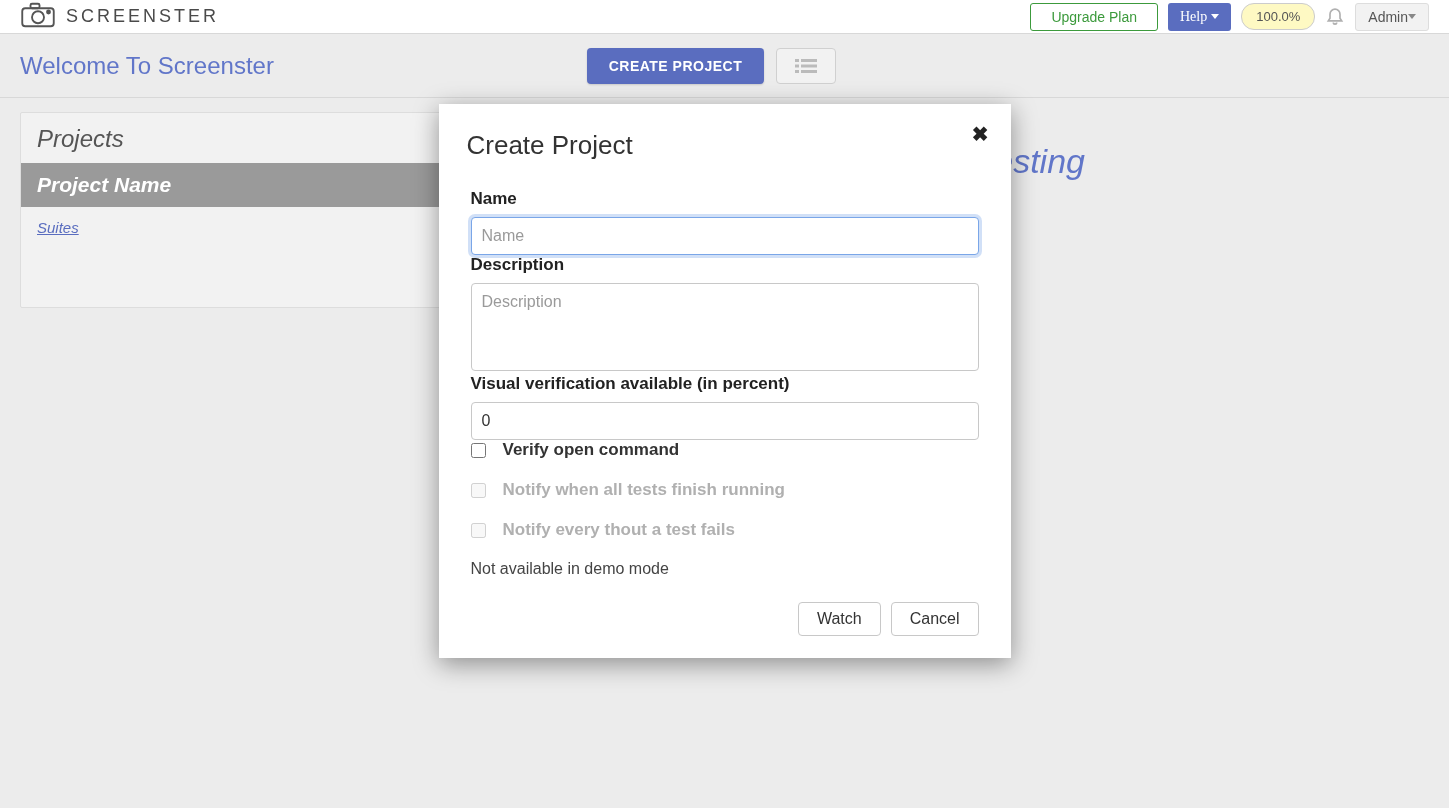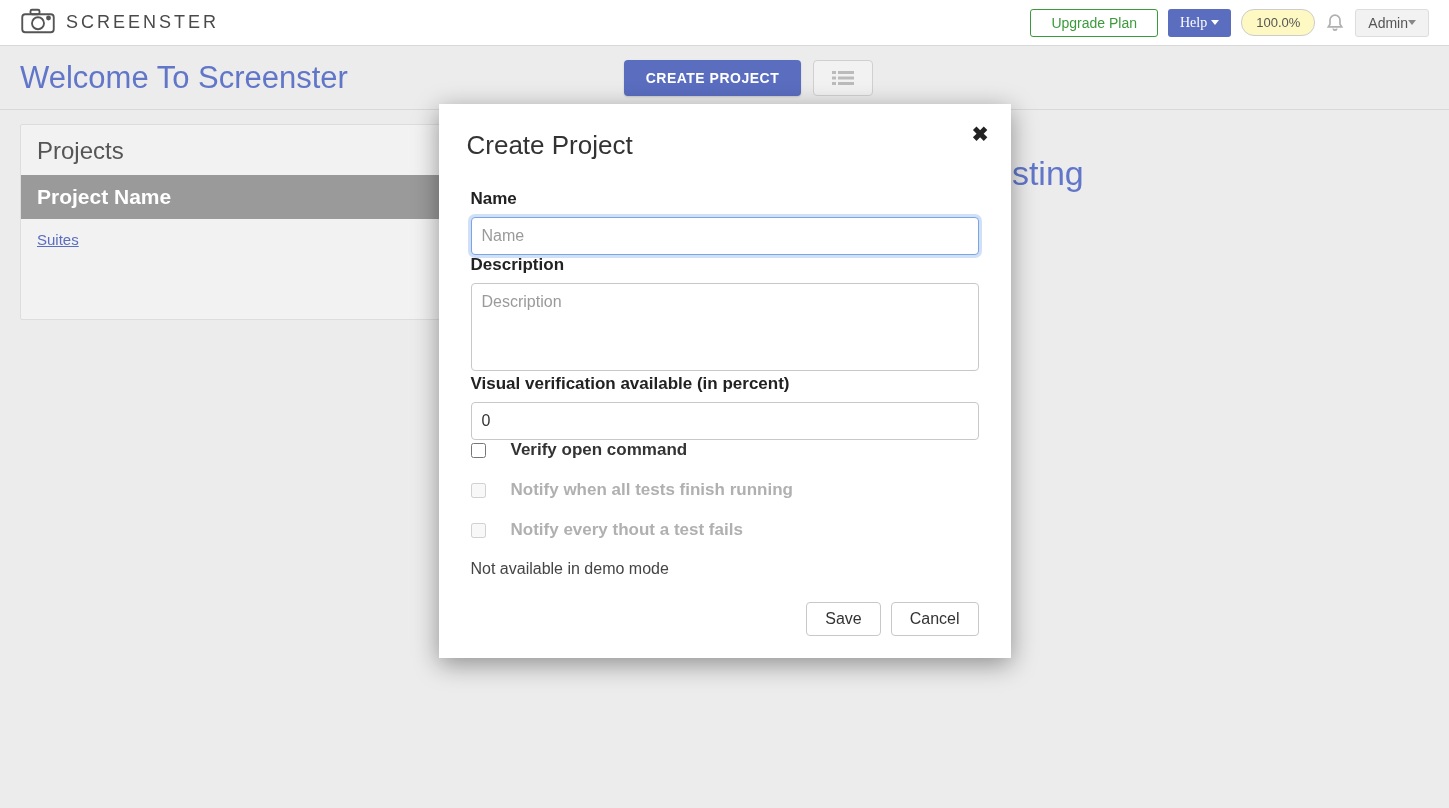--- a/index.html
+++ b/index.html
@@ -1,39 +1,39 @@
 <!DOCTYPE html>
 <html><head>
 <meta charset="utf-8">
 <style>
 * { box-sizing: border-box; margin: 0; padding: 0; }
 body { font-family: Verdana, Geneva, sans-serif; background: #ececec; font-size: 14px; color: #333; }
 
 
-.topbar { height: 46px; background: #fff; border-bottom: 1px solid #d8d8d8; display: flex; align-items: center; padding: 0 20px; }
+.topbar { height: 34px; background: #fff; border-bottom: 1px solid #d8d8d8; display: flex; align-items: center; padding: 0 20px; }
 .logo-wrap { display: flex; align-items: center; gap: 10px; }
 .logo-icon { width: 36px; height: 28px; }
 .logo-text { font-size: 18px; letter-spacing: 3px; color: #4a4a4a; font-weight: 300; }
 .top-right { margin-left: auto; display: flex; align-items: center; gap: 10px; }
 .upgrade-btn { border: 1px solid #3c9a3c; color: #3c9a3c; background: #fff; padding: 5px 20px; border-radius: 3px; font-size: 14px; cursor: pointer; }
 .help-btn { background: #5a6dbf; color: #fff; border: none; padding: 6px 12px; border-radius: 3px; font-size: 14px; cursor: pointer; display:flex; align-items:center; gap:4px;font-family:Liberation Serif, serif; }
 .caret-down { width:0; height:0; border-left:4px solid transparent; border-right:4px solid transparent; border-top:5px solid currentColor; display:inline-block; }
 .pct-box { background: #fef9c3; border:1px solid #ccc; padding: 5px 14px; border-radius: 13px; font-size: 13px; color:#555; }
 .bell-icon { color:#b0b0b0; }
 .admin-btn { background:#f2f2f2; border:1px solid #ddd; padding:5px 12px; border-radius:3px; font-size:14px; color:#555; display:flex; align-items:center; cursor:pointer; }
 
 
 .subheader { height: 64px; display: flex; align-items: center; padding: 0 20px; border-bottom: 1px solid #d8d8d8; background: #ececec; }
-.welcome { color: #6176c9; font-size: 31px; font-weight: 300; }
+.welcome { color: #6176c9; font-size: 24px; font-weight: 300; }
 .subheader-center { margin-left: auto; margin-right: auto; display:flex; align-items:center; gap:12px; position:relative; left:-140px; }
 .create-btn { background:#5a6dbf; color:#fff; border:none; padding:10px 22px; border-radius:4px; font-weight:bold; font-size:14px; letter-spacing:0.5px; cursor:pointer; box-shadow:0 1px 2px rgba(0,0,0,0.15); }
 .list-btn { background:#f2f2f2; border:1px solid #d0d0d0; width:60px; height:36px; border-radius:4px; display:flex; align-items:center; justify-content:center; cursor:pointer; color:#aaa; }
 
 
-.content { display:flex; padding: 14px 20px; gap: 16px; }
+.content { display:flex; padding: 14px 20px; gap: 16px; font-style: italic; }
 .projects-panel { flex: 0 0 55%; background:#f2f2f2; border:1px solid #ddd; border-radius:2px; padding:12px 0 4px 0; }
 .projects-title { font-size:24px; color:#555; font-weight:300; padding:0 16px 10px 16px; }
 .projects-table { width:100%; border-collapse:collapse; }
 .projects-table thead th { background:#9a9a9a; color:#fff; text-align:left; padding:10px 16px; font-size:21px; font-weight:bold; }
 .projects-table tbody td { padding:12px 16px; font-size:15px; }
 .link-blue { color:#5a6dbf; text-decoration:underline; cursor:pointer; }
 .link-orange { color:#d98a2b; text-decoration:underline; cursor:pointer; }
 
 .right-panel { flex:1; padding-top: 30px; }
 .hero-text { font-size:34px; color:#6176c9; font-weight:300; }
@@ -45,21 +45,21 @@
 .modal { margin-top:104px; width:572px; background:#fff; box-shadow:0 6px 24px rgba(0,0,0,0.4); pointer-events:auto; padding: 26px 28px 22px 28px; position:relative; }
 .modal-close { position:absolute; top:18px; right:22px; font-size:20px; font-weight:bold; cursor:pointer; color:#222; }
 .modal-title { font-size:26px; font-weight:300; color:#333; margin-bottom:28px; }
 .modal-body { padding: 0 4px; }
 .field-label { font-weight:bold; font-size:17px; color:#222; margin-bottom:8px; display:block; }
 .text-input, .textarea-input, .num-input { width:100%; border:1px solid #c8c8c8; border-radius:4px; padding:9px 10px; font-size:16px; font-family:inherit; color:#333; }
 .text-input::placeholder, .textarea-input::placeholder { color:#9a9a9a; }
 .text-input.focused { border:1px solid #7aa6e8; box-shadow:0 0 0 3px rgba(122,166,232,0.35); outline:none; }
 .textarea-input { height:88px; resize:none; }
 .field-group { }
-.checkbox-row { display:flex; align-items:center; gap:25px; margin-bottom:20px; }
+.checkbox-row { display:flex; align-items:center; gap:17px; margin-bottom:20px; }
 .checkbox-row input[type=checkbox] { width:15px; height:15px; }
 .checkbox-row.disabled { color:#b0b0b0; }
 .checkbox-row label { font-weight:bold; font-size:17px; }
 .demo-note { font-size:16px; color:#444; margin-top:4px; margin-bottom:24px; }
 .modal-footer { display:flex; justify-content:flex-end; gap:10px; }
 .modal-btn { background:#fff; border:1px solid #c8c8c8; border-radius:4px; padding:7px 18px; font-size:16px; cursor:pointer; color:#333; }
 </style>
 </head>
 <body>
 
@@ -173,18 +173,18 @@
       </div>
 
       <div class="checkbox-row disabled">
         <input type="checkbox" disabled="" style="">
         <label>Notify every thout a test fails</label>
       </div>
 
       <div class="demo-note">Not available in demo mode</div>
 
       <div class="modal-footer">
-        <button class="modal-btn">Save</button>
+        <button class="modal-btn">Watch</button>
         <button class="modal-btn">Cancel</button>
       </div>
     </div>
   </div>
 </div>
 
 </body></html>

